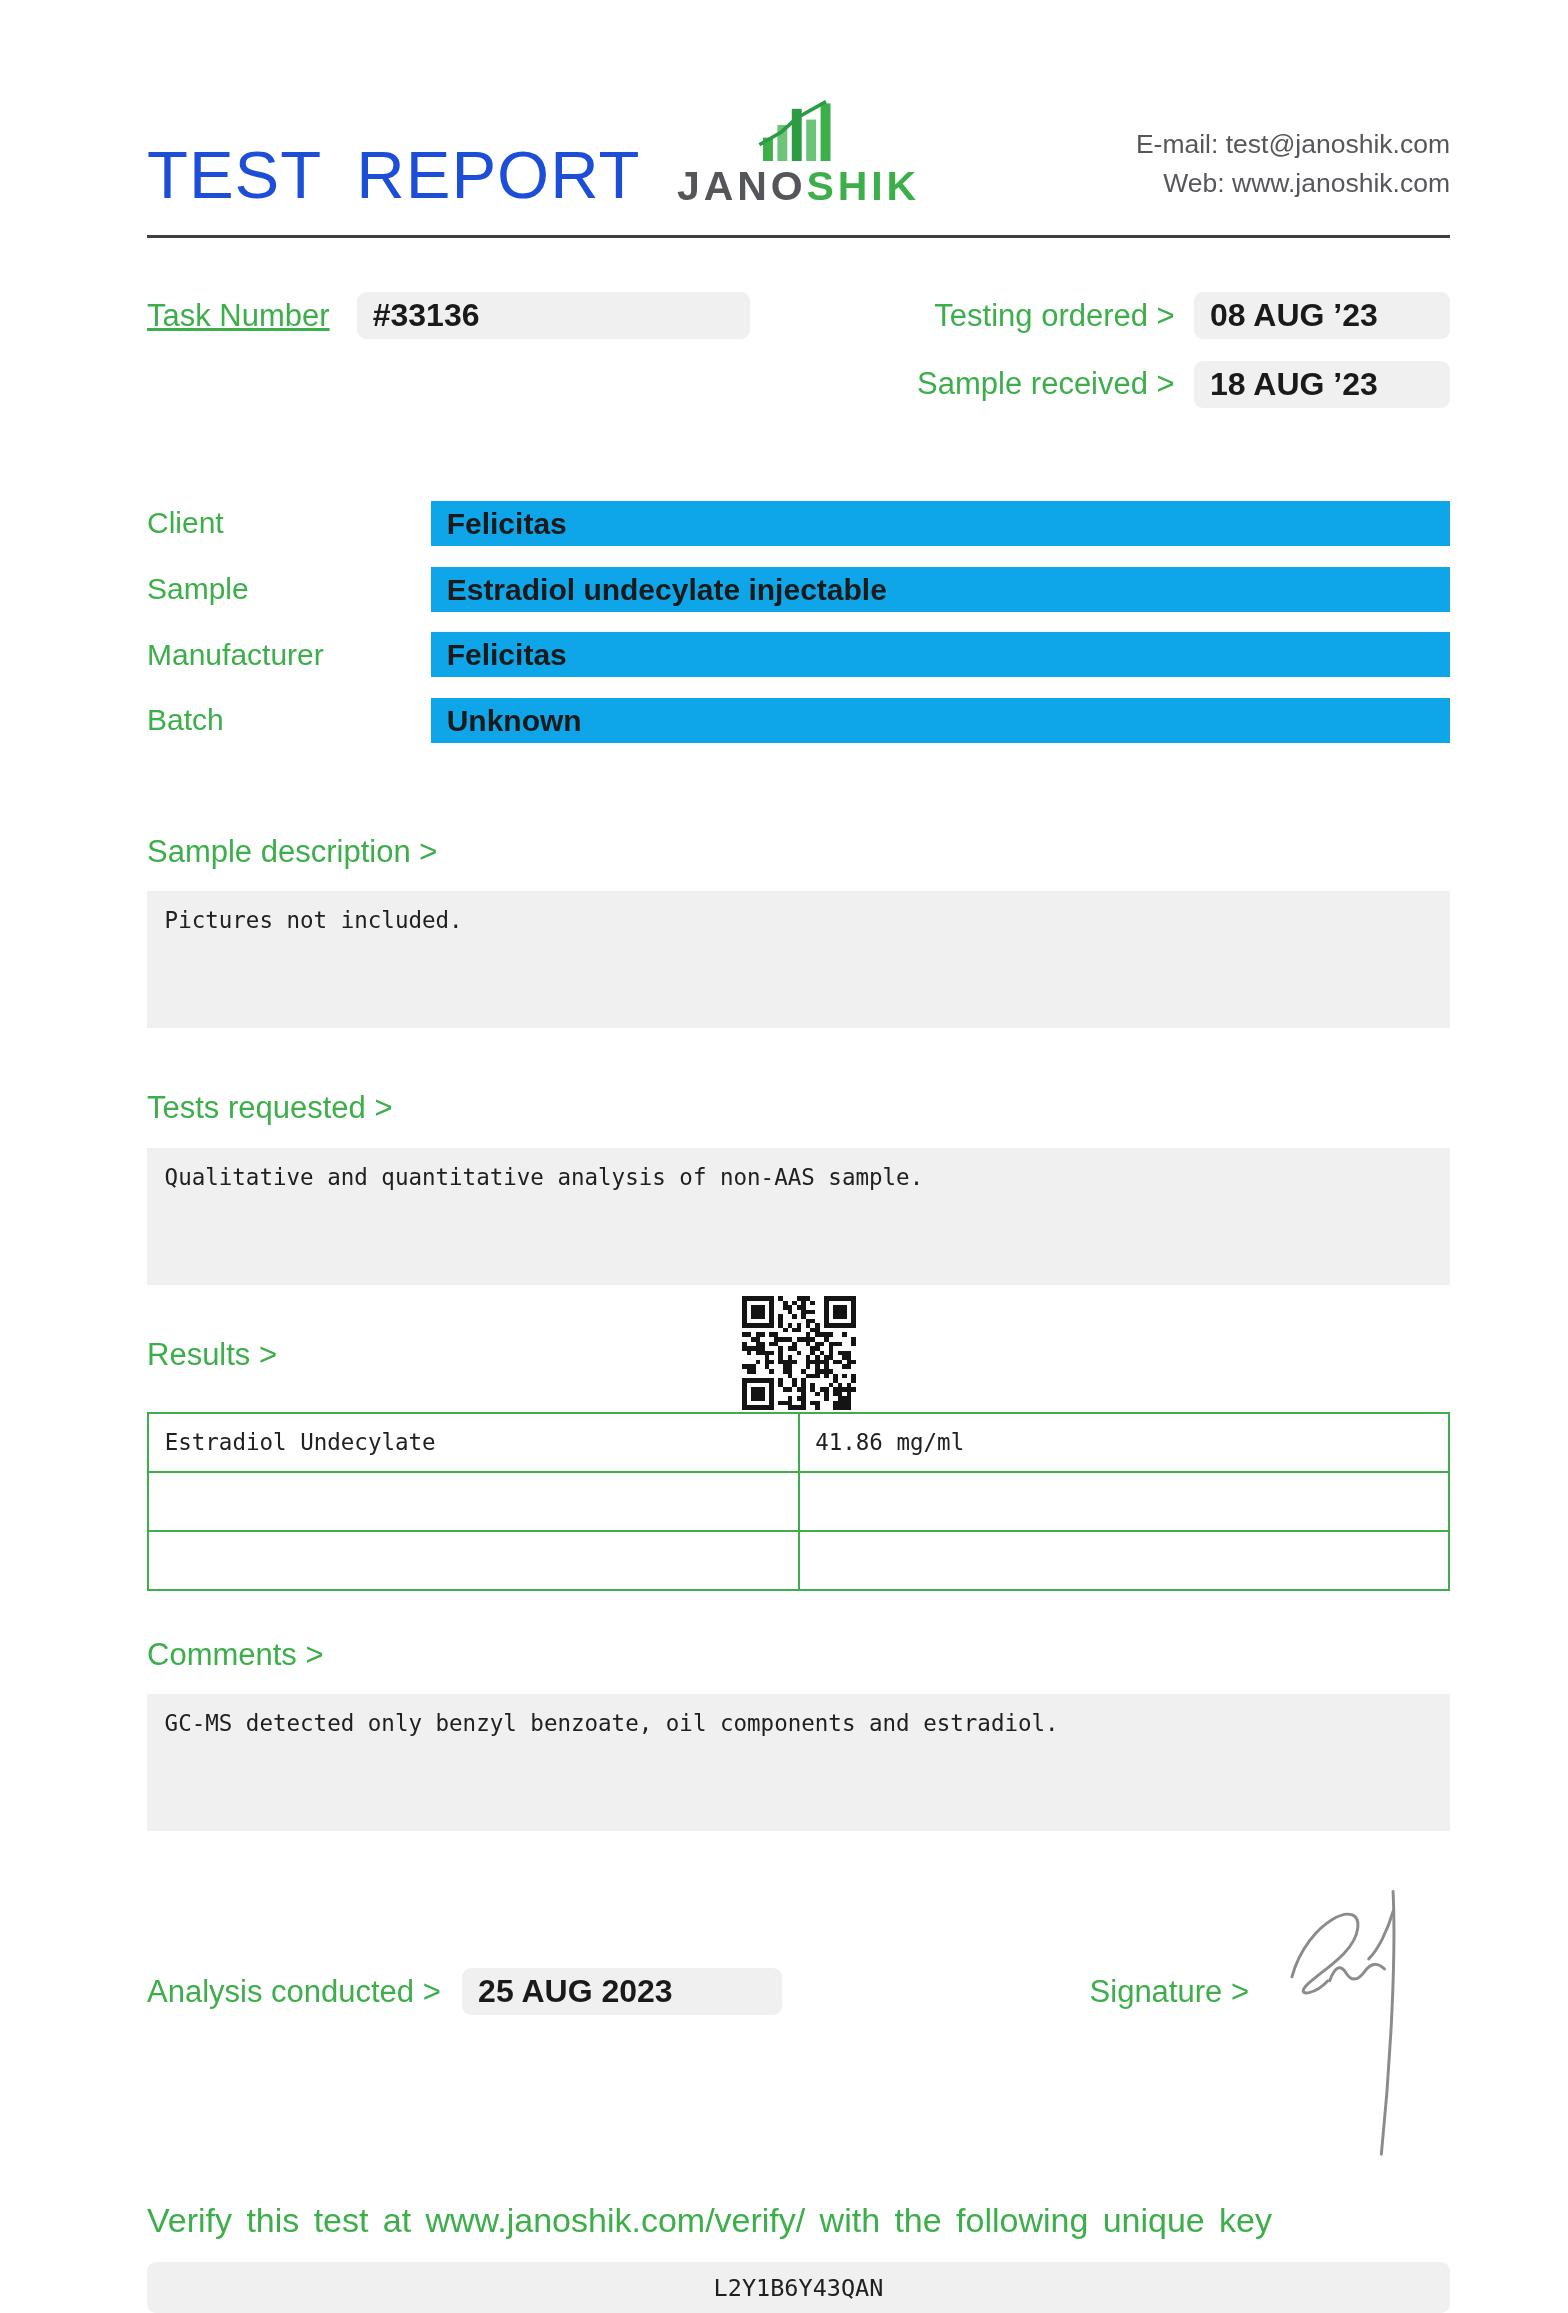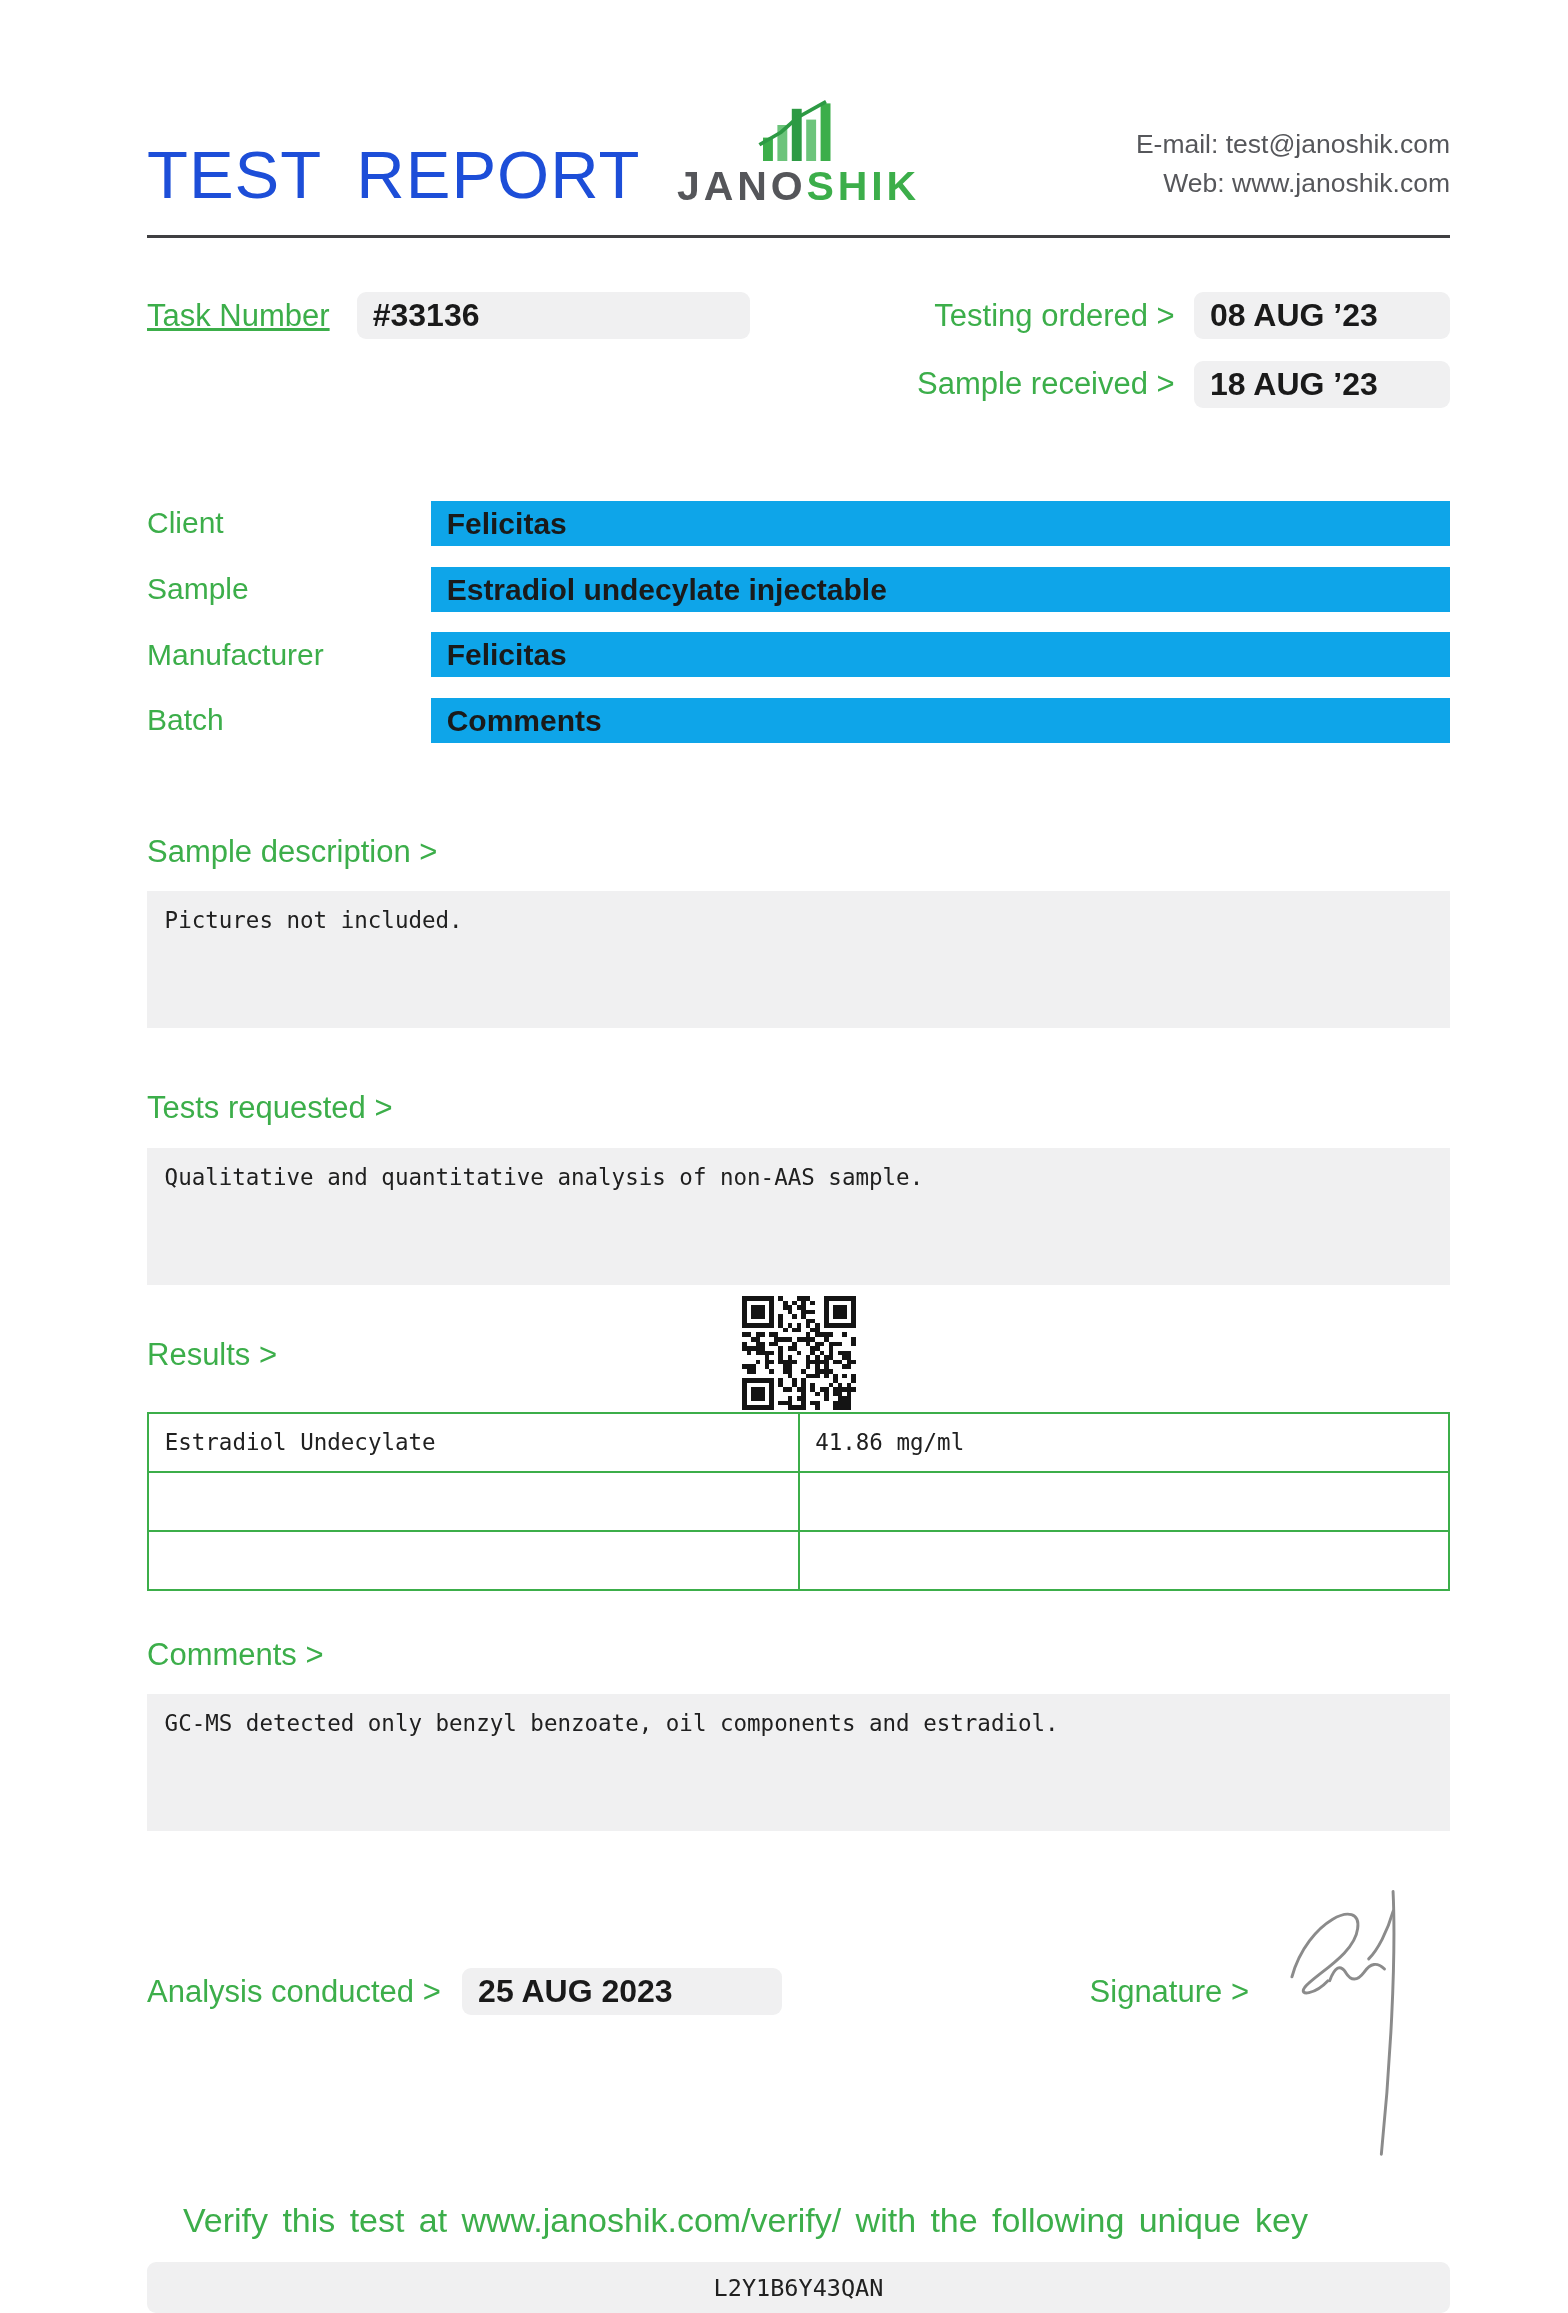--- a/index.html
+++ b/index.html
@@ -54,21 +54,21 @@
   .results-table{width:100%;border-collapse:collapse;table-layout:fixed;}
   .results-table td{border:2px solid #3cae4a;height:57px;padding:0 15.7px;
     font-family:"DejaVu Sans Mono", monospace;font-size:22.5px;color:#202020;vertical-align:middle;background:#fff;}
 
   
   .footer-row{margin-top:137px;display:flex;align-items:center;}
   .analysis-box{width:304px;height:47px;line-height:47px;padding-left:15.7px;font-size:32px;font-weight:700;margin-left:21.6px;}
   .sig-label{margin-left:auto;margin-right:201px;}
   .signature{position:absolute;right:132px;top:1877px;width:176px;height:294px;}
 
-  .verify-line{margin-top:186px;color:#3cae4a;font-size:34px;word-spacing:4.9px;white-space:nowrap;margin-left:36px;}
+  .verify-line{margin-top:186px;color:#3cae4a;font-size:34px;word-spacing:4.9px;white-space:nowrap;}
   .key-box{margin-top:21.6px;height:51px;display:flex;align-items:center;justify-content:center;
     font-family:"DejaVu Sans Mono", monospace;font-size:23.5px;color:#202020;background:#f0f0f1;}
 </style>
 </head>
 <body>
 
 <div class="page">
   <div class="content">
 
     <div class="header">
@@ -123,21 +123,21 @@
       <div class="field-row">
         <div class="field-label">Sample</div>
         <div class="field-value">Estradiol undecylate injectable</div>
       </div>
       <div class="field-row">
         <div class="field-label">Manufacturer</div>
         <div class="field-value">Felicitas</div>
       </div>
       <div class="field-row">
         <div class="field-label">Batch</div>
-        <div class="field-value">Comments</div>
+        <div class="field-value">Unknown</div>
       </div>
     </div>
 
     <div class="section-heading h-desc">Sample description &gt;</div>
     <div class="section-box">Pictures not included.</div>
 
     <div class="section-heading h-tests">Tests requested &gt;</div>
     <div class="section-box">Qualitative and quantitative analysis of non-AAS sample.</div>
 
     <div class="results-zone">

